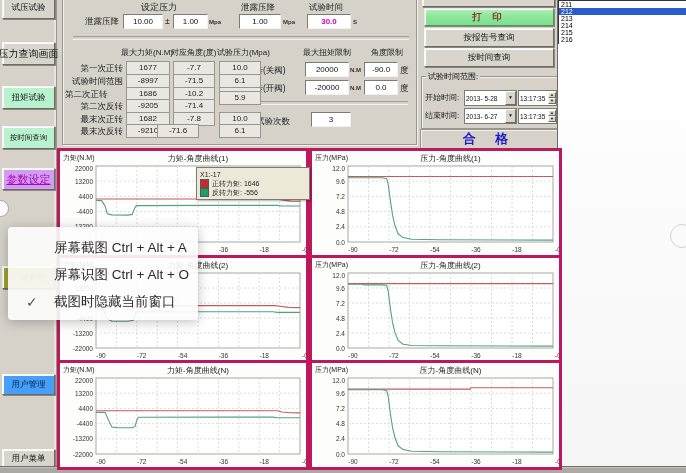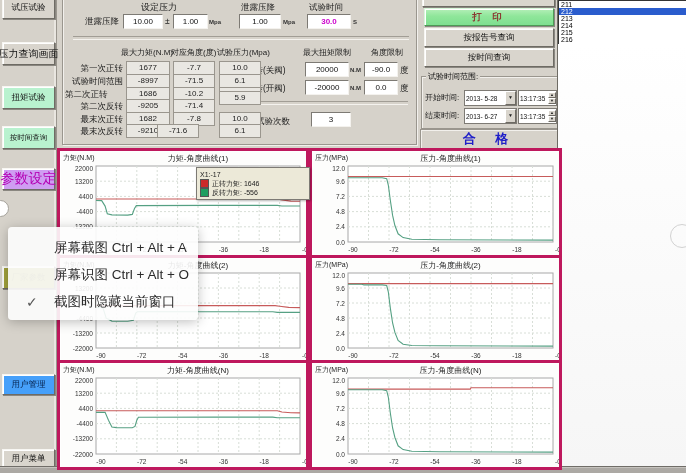--- a/index.html
+++ b/index.html
@@ -77,21 +77,21 @@
 <body>
 
 <div class="screen">
 
   <div class="sidebar" id="sidebar">
     <div class="edge-notch"></div>
   <div class="btn3d side-btn gray" style="top: -3px; height: 20px; font-size: 8.5px;">试压试验</div>
       <div class="btn3d side-btn gray" style="top: 42px; height: 21px; font-size: 10px;">压力查询画面</div>
       <div class="btn3d side-btn green" style="top: 86px; height: 21px; font-size: 8.5px;">扭矩试验</div>
       <div class="btn3d side-btn green" style="top: 126px; height: 21px; font-size: 7.5px;">按时间查询</div>
-      <div class="btn3d side-btn violet" style="top: 168px; height: 20px; font-size: 14px;">参数设定</div>
+      <div class="btn3d side-btn violet" style="top: 168px; height: 20px; font-size: 11px; text-decoration: underline;">参数设定</div>
       <div class="btn3d side-btn olive" style="top: 266px; height: 21px; font-size: 8.5px; color: rgba(85, 85, 26, 0.8);">厂家参数</div>
       <div class="btn3d side-btn blue" style="top: 374px; height: 19px; font-size: 8.5px;">用户管理</div>
       <div class="btn3d side-btn gray" style="top: 449px; height: 18px; font-size: 8.5px;">用户菜单</div>
     </div>
 
   <div class="panel" id="param-panel">
     <span class="lbl" style="left:78px;top:9px;font-size:9px">设定压力</span>
 
     <span class="lbl" style="left:22px;top:23px">泄露压降</span>
     <div class="inbox" style="left:60px;top:21px;width:38px">10.00</div>

